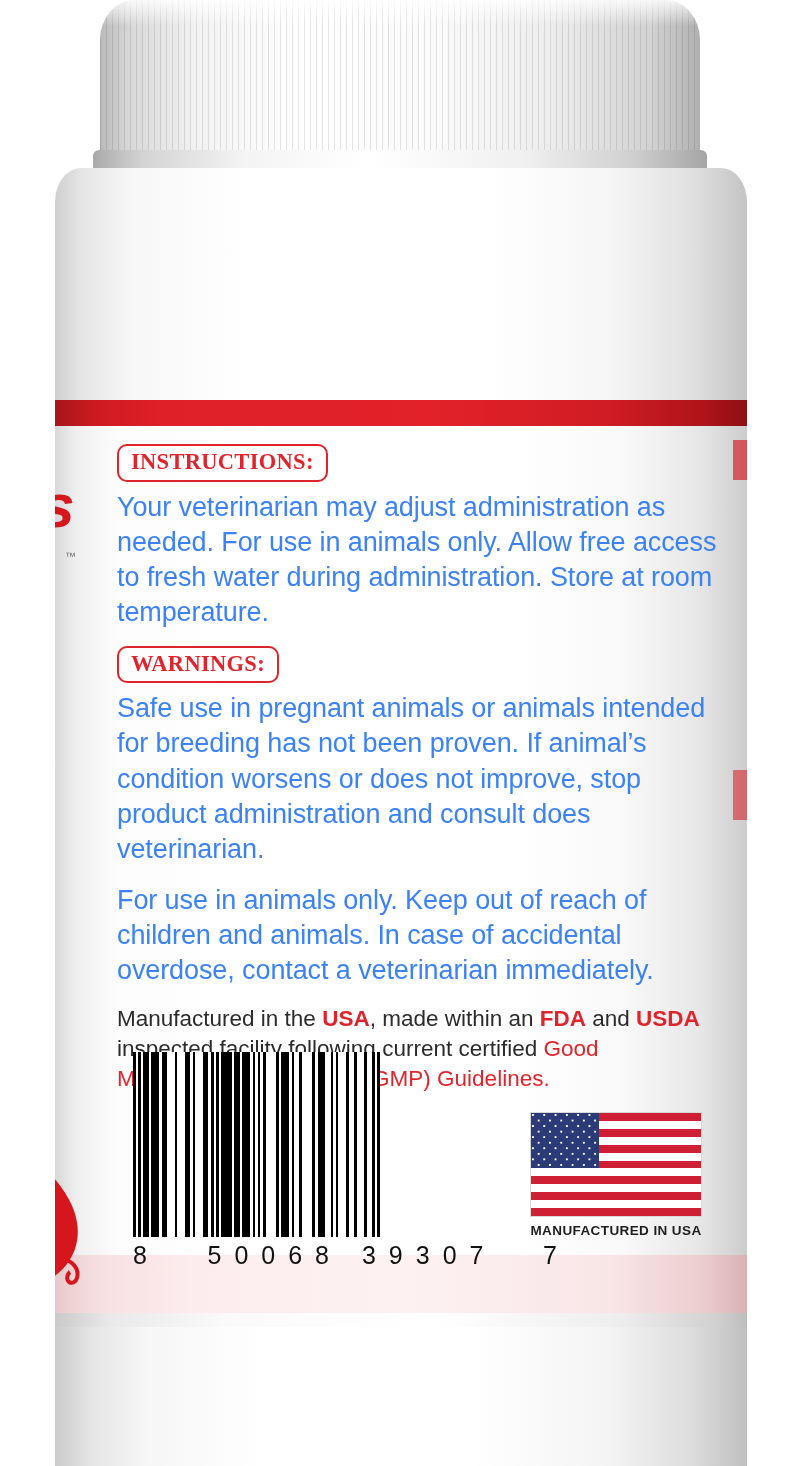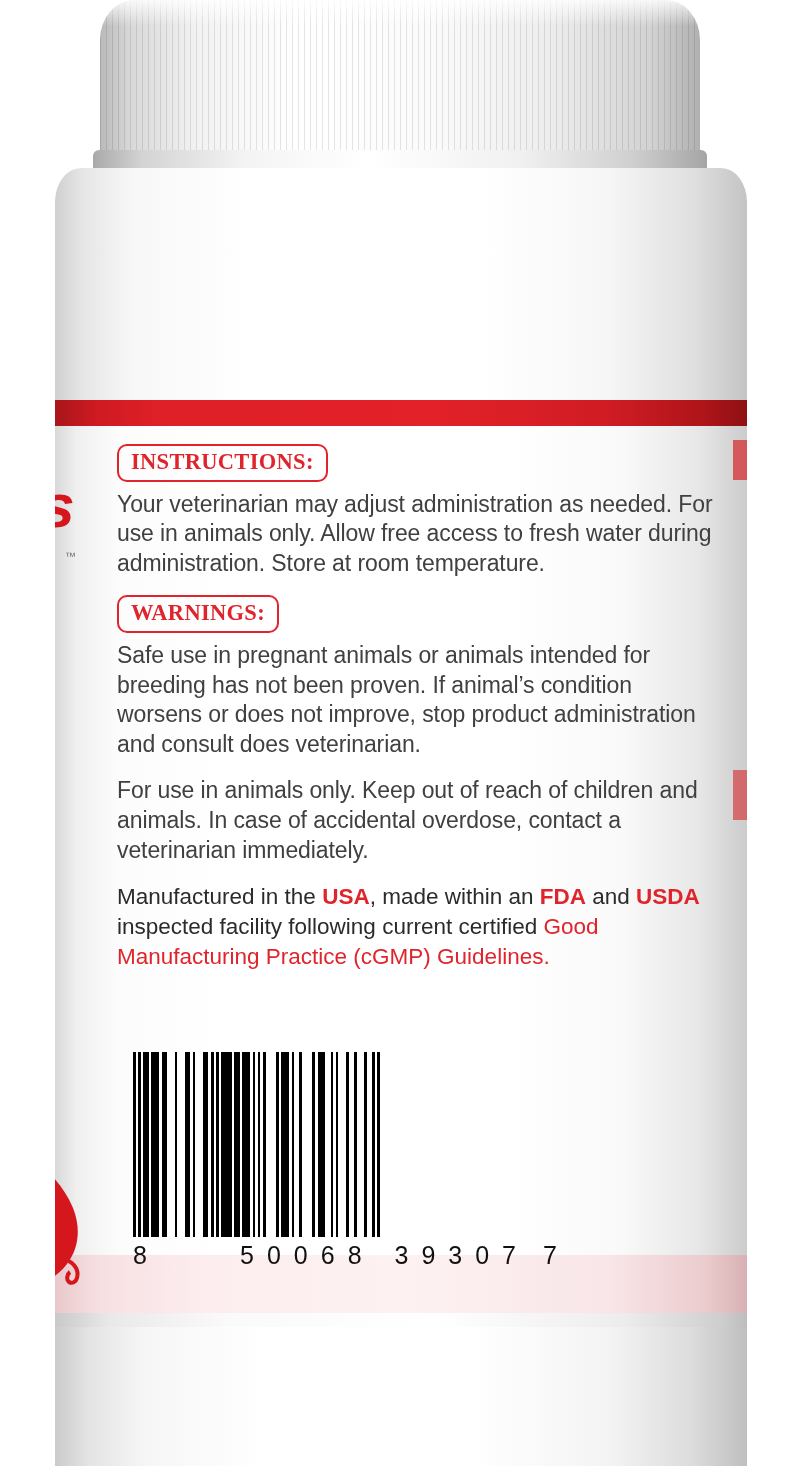--- a/index.html
+++ b/index.html
@@ -199,22 +199,22 @@
     color: #e0242c;
     font-weight: bold;
     font-size: 22.5px;
     letter-spacing: .3px;
     padding: 5px 12px 6px 12px;
     margin: 0 0 8px 44px;
     line-height: 1;
     font-family: Liberation Serif, serif;
   }
   .body-text {
-    color: #404040;
-    font-size: 23px;
+    color: #3b82f6;
+    font-size: 27px;
     line-height: 1.30;
     margin: 0 0 16px 44px;
     width: 600px;
     letter-spacing: -0.1px;
   }
   .mfg {
     color: #2b2b2b;
     font-size: 22.5px;
     line-height: 1.33;
     margin: 14px 0 0 44px;
@@ -238,21 +238,21 @@
   .bc-digits {
     margin-top: 4px;
     font-family: "Liberation Sans", sans-serif;
     font-size: 25px;
     color: #111;
     letter-spacing: 2px;
     display: flex;
     width: 430px;
   }
   .bc-digits .d-left { width: 24px; }
-  .bc-digits .d-mid { flex: 1; text-align: right; padding-left: 18px; letter-spacing: 13px; }
+  .bc-digits .d-mid { flex: 1; text-align: center; padding-left: 18px; letter-spacing: 13px; }
   .bc-digits .d-right { width: 30px; text-align: right; padding-right: 4px;}
 
   
   .flag-wrap {
     position: absolute;
     right: 40px;
     top: 1112px;
     width: 182px;
     text-align: center;
   }
@@ -342,14 +342,22 @@
 
   <div class="barcode-wrap">
     <div class="barcode" id="barcode-bars" style="background: linear-gradient(to right, rgb(0, 0, 0) 0px, rgb(0, 0, 0) 2.6px, rgb(255, 255, 255) 2.6px, rgb(255, 255, 255) 5.2px, rgb(0, 0, 0) 5.2px, rgb(0, 0, 0) 7.8px, rgb(255, 255, 255) 7.8px, rgb(255, 255, 255) 10.4px, rgb(0, 0, 0) 10.4px, rgb(0, 0, 0) 15.6px, rgb(255, 255, 255) 15.6px, rgb(255, 255, 255) 18.2px, rgb(0, 0, 0) 18.2px, rgb(0, 0, 0) 26px, rgb(255, 255, 255) 26px, rgb(255, 255, 255) 28.6px, rgb(0, 0, 0) 28.6px, rgb(0, 0, 0) 33.8px, rgb(255, 255, 255) 33.8px, rgb(255, 255, 255) 41.6px, rgb(0, 0, 0) 41.6px, rgb(0, 0, 0) 44.2px, rgb(255, 255, 255) 44.2px, rgb(255, 255, 255) 52px, rgb(0, 0, 0) 52px, rgb(0, 0, 0) 57.2px, rgb(255, 255, 255) 57.2px, rgb(255, 255, 255) 59.8px, rgb(0, 0, 0) 59.8px, rgb(0, 0, 0) 62.4px, rgb(255, 255, 255) 62.4px, rgb(255, 255, 255) 70.2px, rgb(0, 0, 0) 70.2px, rgb(0, 0, 0) 75.4px, rgb(255, 255, 255) 75.4px, rgb(255, 255, 255) 78px, rgb(0, 0, 0) 78px, rgb(0, 0, 0) 80.6px, rgb(255, 255, 255) 80.6px, rgb(255, 255, 255) 83.2px, rgb(0, 0, 0) 83.2px, rgb(0, 0, 0) 85.8px, rgb(255, 255, 255) 85.8px, rgb(255, 255, 255) 88.4px, rgb(0, 0, 0) 88.4px, rgb(0, 0, 0) 98.8px, rgb(255, 255, 255) 98.8px, rgb(255, 255, 255) 101.4px, rgb(0, 0, 0) 101.4px, rgb(0, 0, 0) 106.6px, rgb(255, 255, 255) 106.6px, rgb(255, 255, 255) 109.2px, rgb(0, 0, 0) 109.2px, rgb(0, 0, 0) 117px, rgb(255, 255, 255) 117px, rgb(255, 255, 255) 119.6px, rgb(0, 0, 0) 119.6px, rgb(0, 0, 0) 122.2px, rgb(255, 255, 255) 122.2px, rgb(255, 255, 255) 124.8px, rgb(0, 0, 0) 124.8px, rgb(0, 0, 0) 127.4px, rgb(255, 255, 255) 127.4px, rgb(255, 255, 255) 130px, rgb(0, 0, 0) 130px, rgb(0, 0, 0) 132.6px, rgb(255, 255, 255) 132.6px, rgb(255, 255, 255) 143px, rgb(0, 0, 0) 143px, rgb(0, 0, 0) 145.6px, rgb(255, 255, 255) 145.6px, rgb(255, 255, 255) 148.2px, rgb(0, 0, 0) 148.2px, rgb(0, 0, 0) 156px, rgb(255, 255, 255) 156px, rgb(255, 255, 255) 158.6px, rgb(0, 0, 0) 158.6px, rgb(0, 0, 0) 161.2px, rgb(255, 255, 255) 161.2px, rgb(255, 255, 255) 166.4px, rgb(0, 0, 0) 166.4px, rgb(0, 0, 0) 169px, rgb(255, 255, 255) 169px, rgb(255, 255, 255) 179.4px, rgb(0, 0, 0) 179.4px, rgb(0, 0, 0) 182px, rgb(255, 255, 255) 182px, rgb(255, 255, 255) 184.6px, rgb(0, 0, 0) 184.6px, rgb(0, 0, 0) 192.4px, rgb(255, 255, 255) 192.4px, rgb(255, 255, 255) 197.6px, rgb(0, 0, 0) 197.6px, rgb(0, 0, 0) 200.2px, rgb(255, 255, 255) 200.2px, rgb(255, 255, 255) 202.8px, rgb(0, 0, 0) 202.8px, rgb(0, 0, 0) 205.4px, rgb(255, 255, 255) 205.4px, rgb(255, 255, 255) 213.2px, rgb(0, 0, 0) 213.2px, rgb(0, 0, 0) 215.8px, rgb(255, 255, 255) 215.8px, rgb(255, 255, 255) 221px, rgb(0, 0, 0) 221px, rgb(0, 0, 0) 223.6px, rgb(255, 255, 255) 223.6px, rgb(255, 255, 255) 231.4px, rgb(0, 0, 0) 231.4px, rgb(0, 0, 0) 234px, rgb(255, 255, 255) 234px, rgb(255, 255, 255) 239.2px, rgb(0, 0, 0) 239.2px, rgb(0, 0, 0) 241.8px, rgb(255, 255, 255) 241.8px, rgb(255, 255, 255) 244.4px, rgb(0, 0, 0) 244.4px, rgb(0, 0, 0) 247px); width: 247px;"></div>
     <div class="bc-digits">
       <span class="d-left">8</span>
       <span class="d-mid">50068 39307</span>
       <span class="d-right">7</span>
     </div>
   </div>
 
+  <div class="flag-wrap">
+    <div class="flag">
+      <div class="stripes"></div>
+      <div class="canton"></div>
+      <div class="stars"></div>
+    </div>
+    <div class="flag-caption">MANUFACTURED IN USA</div>
+  </div>
 
 </div>
 
 </body></html>

